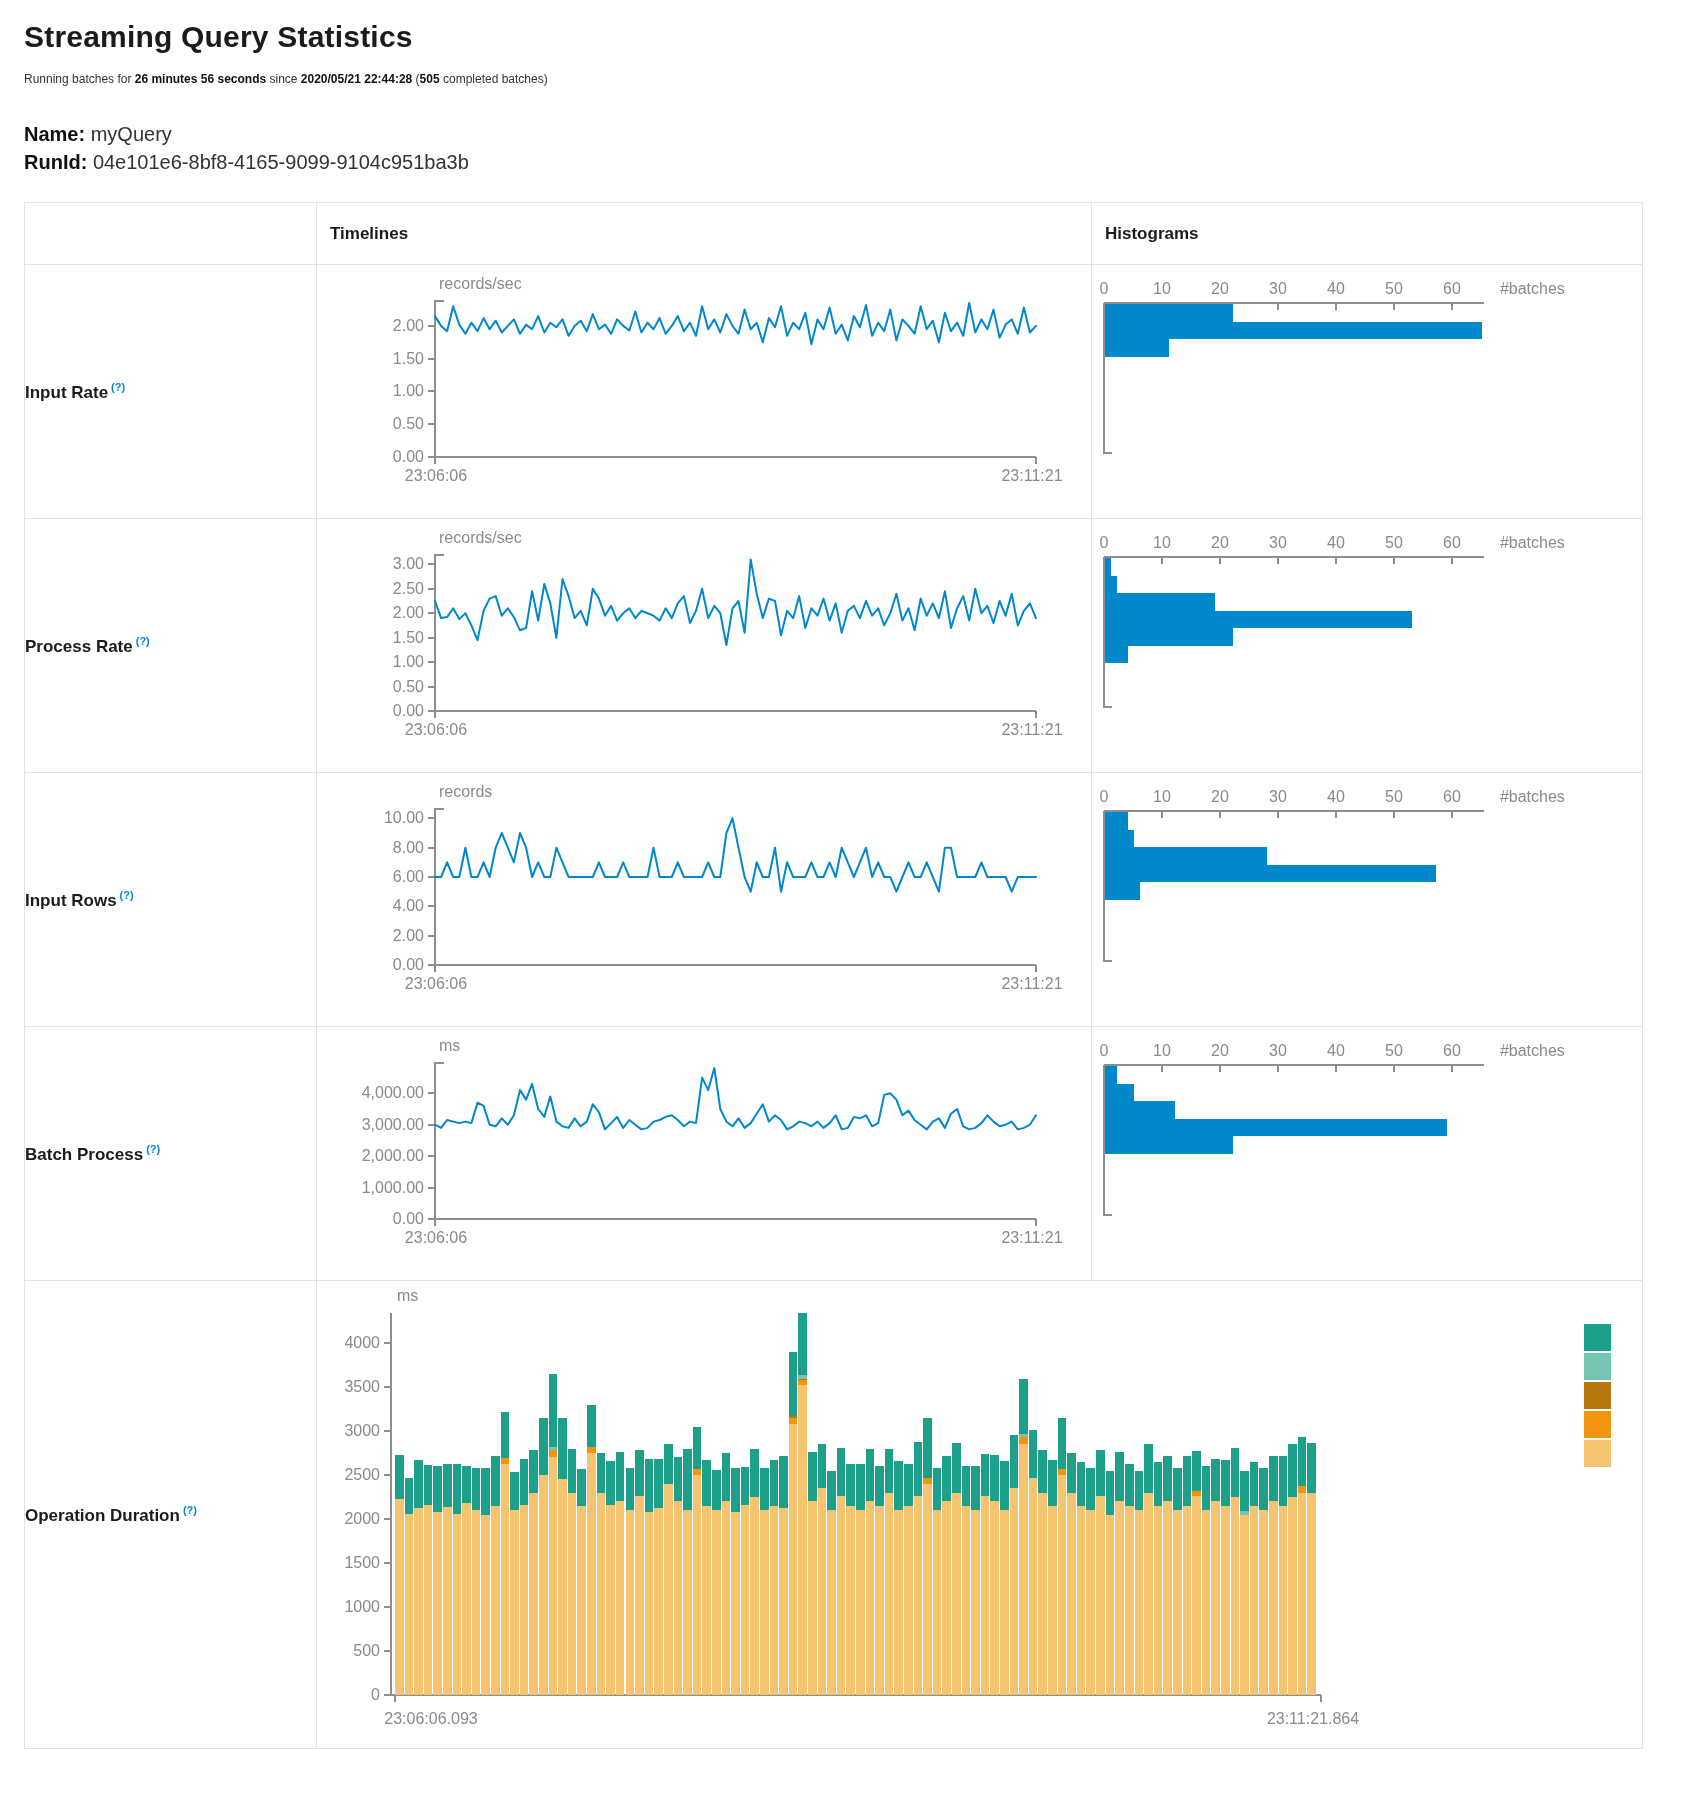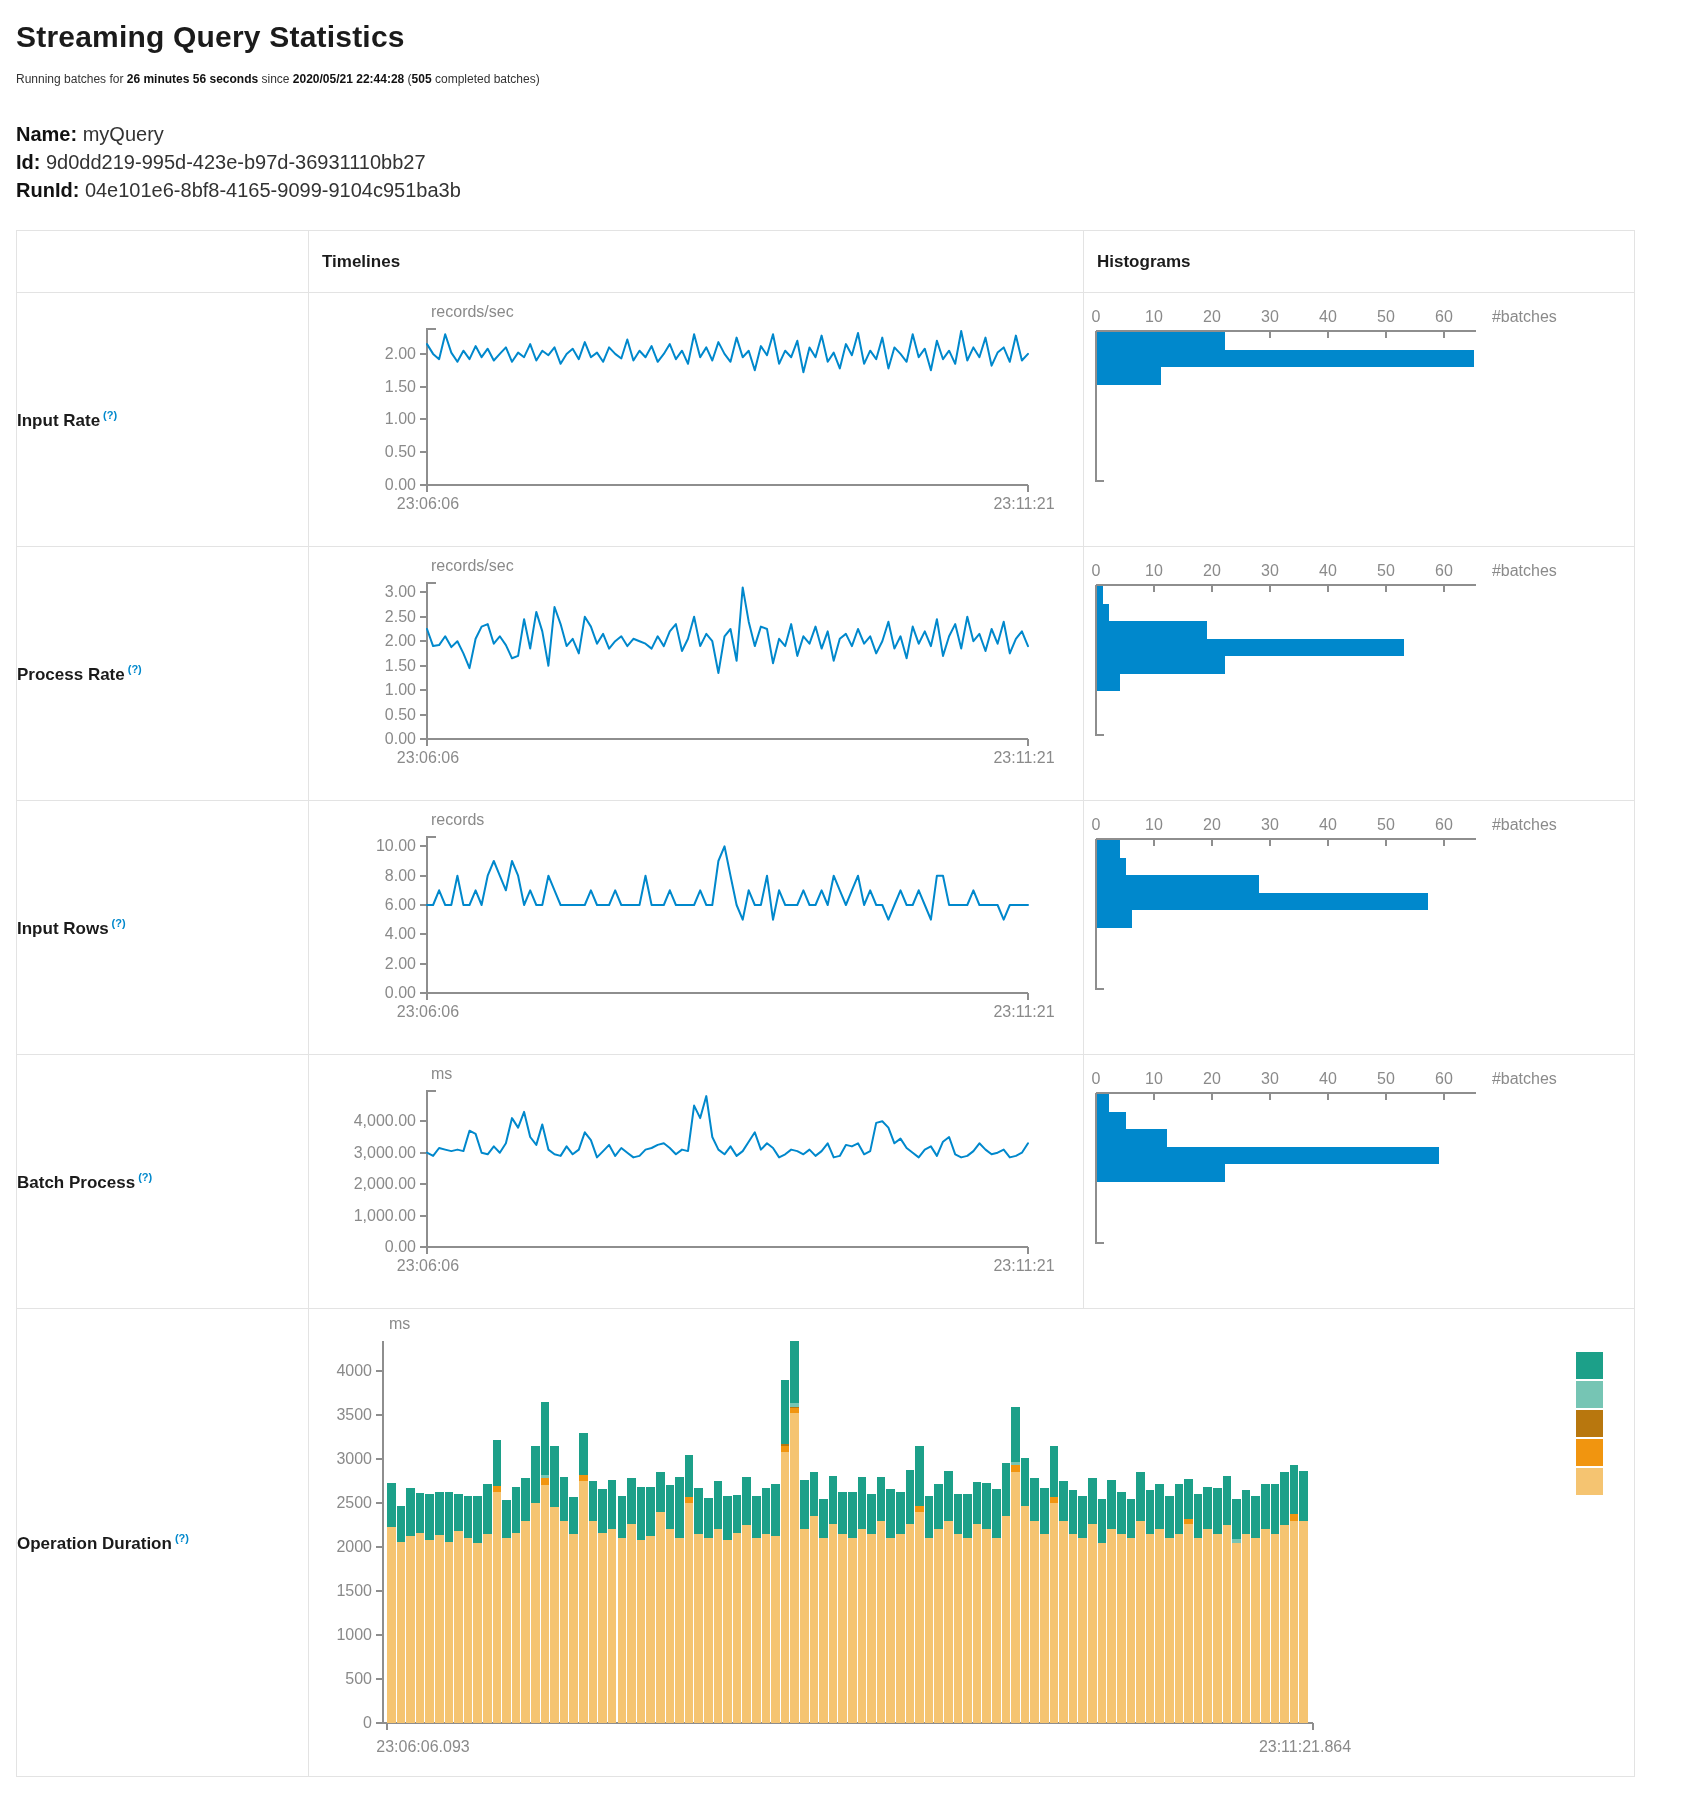--- a/index.html
+++ b/index.html
@@ -1,17 +1,17 @@
 <!DOCTYPE html>
 <html><head>
 <meta charset="utf-8">
 <style>
   html,body{margin:0;padding:0;background:#ffffff;color:#1f1f1f;
     font-family:"Liberation Sans","DejaVu Sans",sans-serif;}
-  .page{width:1693px;min-height:1820px;box-sizing:border-box;padding:14px 16px 30px 16px;}
+  .page{width:1693px;min-height:1820px;box-sizing:border-box;padding:14px 16px 30px 24px;}
   h1{font-size:30px;font-weight:bold;margin:6px 0 18px 0;color:#1b1b1b;letter-spacing:.2px;}
   .subtitle{font-size:12px;color:#333;margin:0 0 34px 0;}
   .subtitle b{color:#111;}
   .meta{font-size:20px;color:#333;line-height:28px;margin-bottom:26px;}
   .meta b{color:#111;}
   table.stats{border-collapse:collapse;table-layout:fixed;margin-top:26px;border-radius:22px;}
   table.stats td,table.stats th{border:1px solid #e3e3e3;padding:0;vertical-align:middle;}
   th.corner{width:278px;}
   th.coltl{width:761px;}
   th.colh{width:537px;}
@@ -27,21 +27,20 @@
 </head>
 <body>
 
 <div class="page">
   <h1>Streaming Query Statistics</h1>
 
   <p class="subtitle"><span>Running batches for </span><b>26 minutes 56 seconds</b><span> since </span><b>2020/05/21 22:44:28</b><span> (</span><b>505</b><span> completed batches)</span></p>
 
   <div class="meta">
     <div><b>Name:</b> <span>myQuery</span></div>
-    <div><b>Id:</b> <span>9d0dd219-995d-423e-b97d-36931110bb27</span></div>
     <div><b>RunId:</b> <span>04e101e6-8bf8-4165-9099-9104c951ba3b</span></div>
   </div>
 
   <table class="stats">
     <tbody>
         <tr class="hdr">
       <th class="corner"></th>
       <th class="coltl">Timelines</th>
       <th class="colh">Histograms</th>
     </tr>

